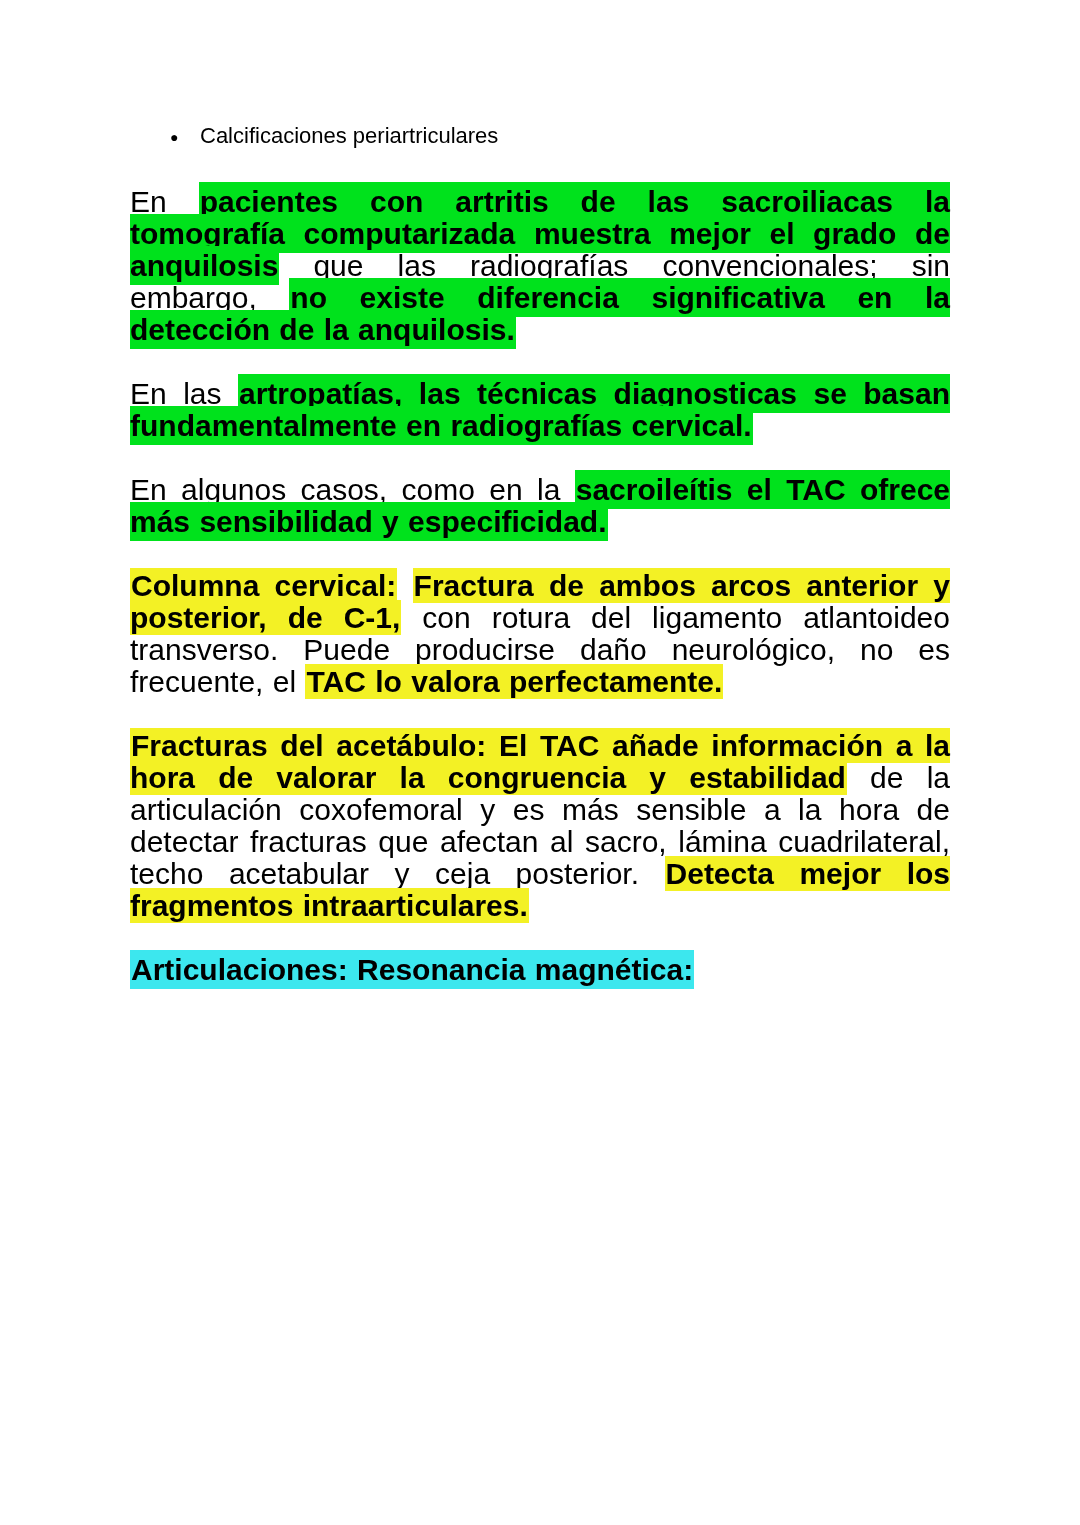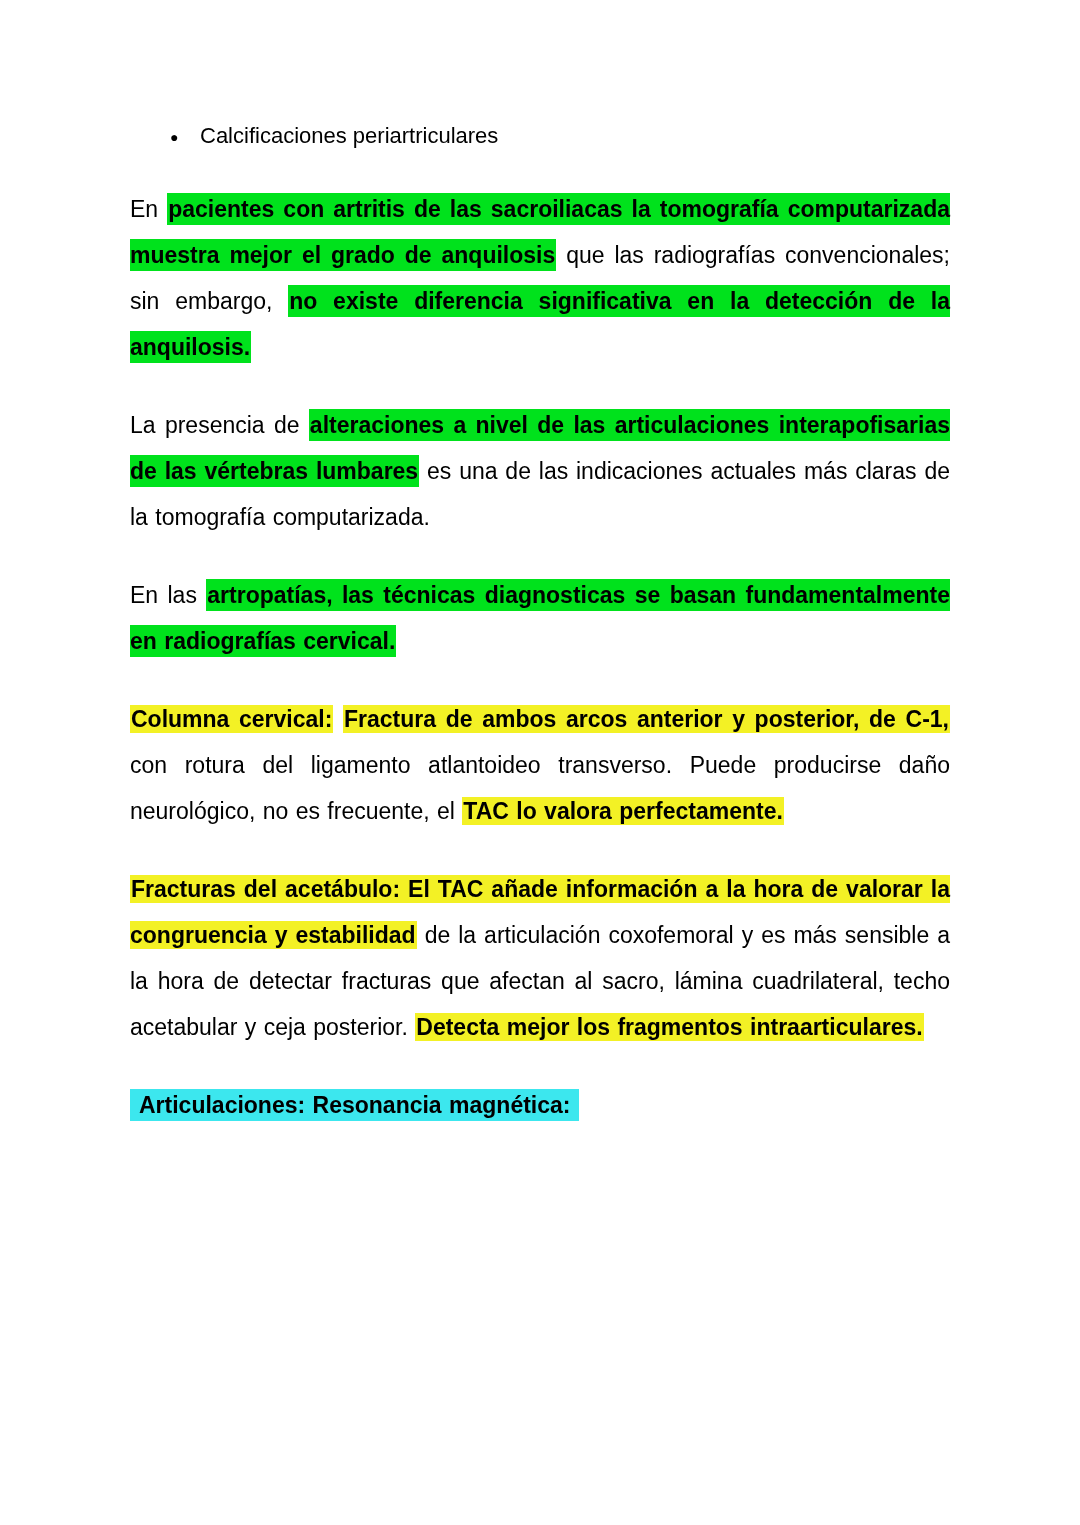--- a/index.html
+++ b/index.html
@@ -10,22 +10,22 @@
     font-family: "Liberation Sans", "DejaVu Sans", sans-serif;
     color: #000000;
     overflow: hidden;
   }
   .doc-body {
     position: absolute;
     left: 130px; top: 119px;
     width: 820px;
   }
   .para {
-    font-size: 23px;
-    line-height: 46px;
+    font-size: 30px;
+    line-height: 32px;
     text-align: justify;
     margin: 0 0 32px 0;
     word-spacing: 1px;
   }
   .para.left-align { text-align: left; }
   .bullet-item {
     font-size: 22px;
     line-height: 34px;
     margin: 0 0 32px 0;
     padding-left: 40px;
@@ -33,26 +33,26 @@
   }
   .bullet-marker {
     display: inline-block;
     width: 30px;
     font-size: 14px;
     vertical-align: 1px;
   }
   .seg-plain { background: transparent; font-weight: normal; }
   .seg-green  { background: var(--hl-green);  font-weight: bold; padding: 3px 1px; }
   .seg-yellow { background: var(--hl-yellow); font-weight: bold; padding: 1px 1px; }
-  .seg-cyan   { background: var(--hl-cyan);   font-weight: bold; padding: 3px 9px; }
+  .seg-cyan   { background: var(--hl-cyan);   font-weight: bold; padding: 3px 1px; }
 </style>
 </head>
 <body style="background: rgb(255, 255, 255); color: rgb(0, 0, 0);">
 
 <div class="doc-body">
     <div class="bullet-item"><span class="bullet-marker">●</span><span><span class="seg-plain">Calcificaciones periartriculares</span></span></div>
     <p class="para"><span class="seg-plain">En </span><span class="seg-green">pacientes con artritis de las sacroiliacas la tomografía computarizada muestra mejor el grado de anquilosis</span><span class="seg-plain"> que las radiografías convencionales; sin embargo, </span><span class="seg-green">no existe diferencia significativa en la detección de la anquilosis.</span></p>
-    <p class="para"><span class="seg-plain">La presencia de </span><span class="seg-green">alteraciones a nivel de las articulaciones interapofisarias de las vértebras lumbares</span><span class="seg-plain"> es una de las indicaciones actuales más claras de la tomografía computarizada.</span></p>
     <p class="para"><span class="seg-plain">En las </span><span class="seg-green">artropatías, las técnicas diagnosticas se basan fundamentalmente en radiografías cervical.</span></p>
+    <p class="para"><span class="seg-plain">En algunos casos, como en la </span><span class="seg-green">sacroileítis el TAC ofrece más sensibilidad y especificidad.</span></p>
     <p class="para"><span class="seg-yellow">Columna cervical:</span><span class="seg-plain"> </span><span class="seg-yellow">Fractura de ambos arcos anterior y posterior, de C-1,</span><span class="seg-plain"> con rotura del ligamento atlantoideo transverso. Puede producirse daño neurológico, no es frecuente, el </span><span class="seg-yellow">TAC lo valora perfectamente.</span></p>
     <p class="para"><span class="seg-yellow">Fracturas del acetábulo: El TAC añade información a la hora de valorar la congruencia y estabilidad</span><span class="seg-plain"> de la articulación coxofemoral y es más sensible a la hora de detectar fracturas que afectan al sacro, lámina cuadrilateral, techo acetabular y ceja posterior. </span><span class="seg-yellow">Detecta mejor los fragmentos intraarticulares.</span></p>
     <p class="para left-align"><span class="seg-cyan">Articulaciones: Resonancia magnética:</span></p>
   </div>
 
 </body></html>

